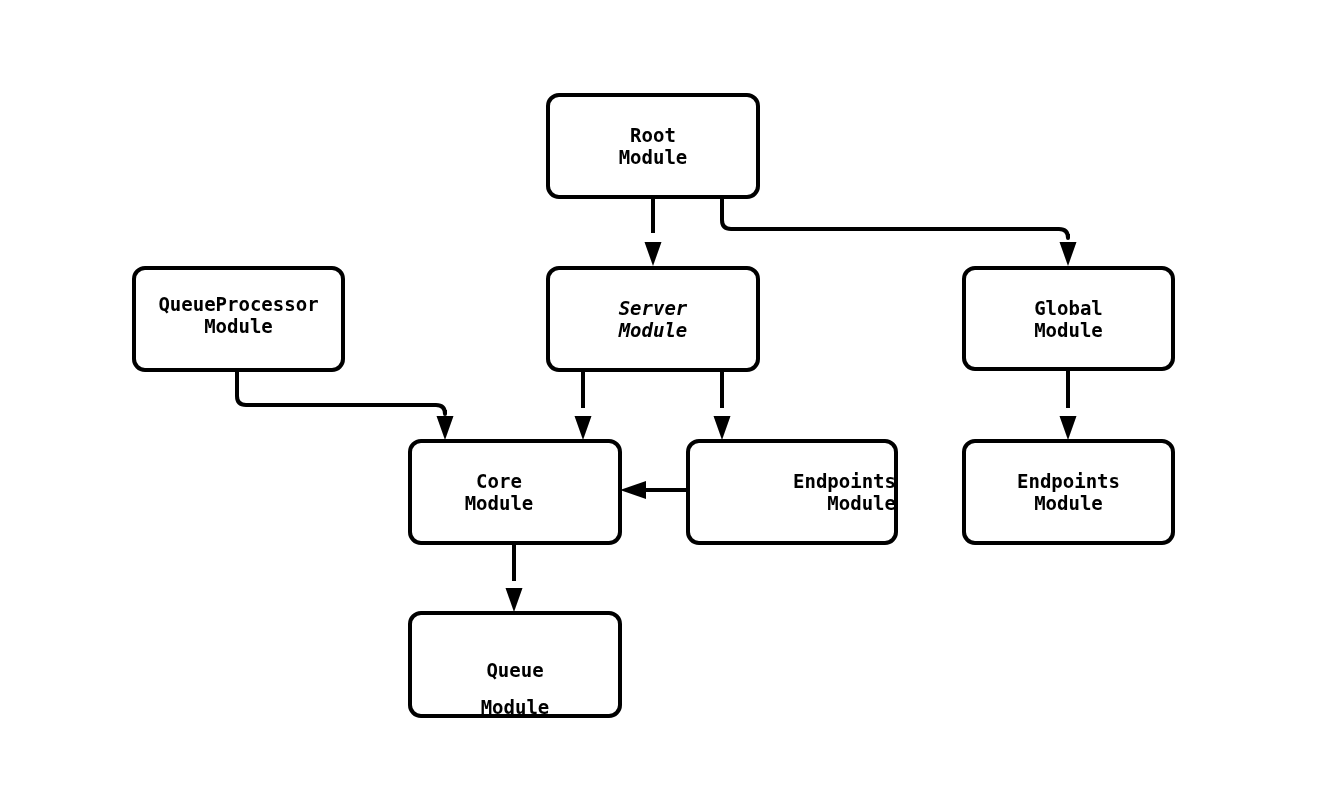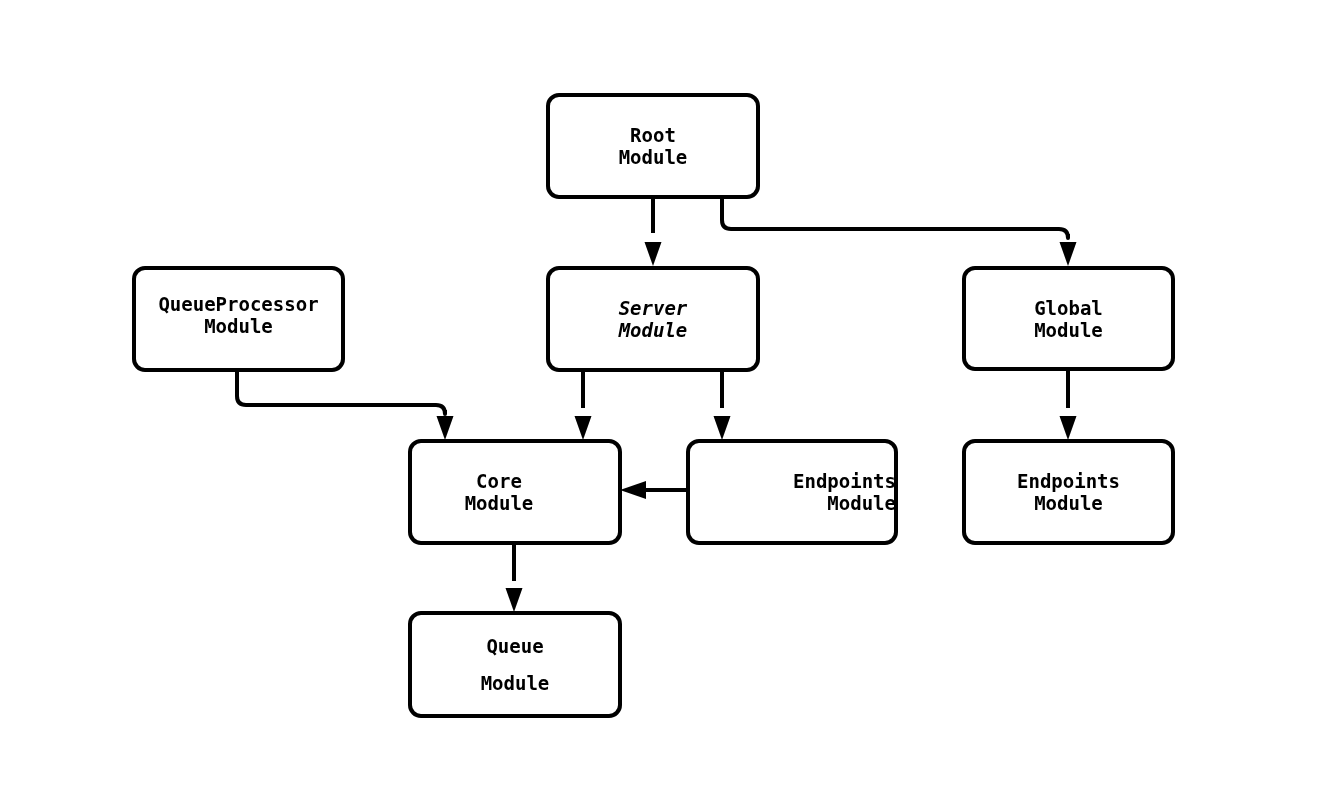--- a/index.html
+++ b/index.html
@@ -148,18 +148,18 @@
   <div class="node-label" style="left:688px; top:441px; width:208px; height:102px;align-items:flex-end;">
     <span class="line1">Endpoints</span>
     <span class="line2">Module</span>
   </div>
 
   <div class="node-label" style="left:964px; top:441px; width:209px; height:102px;">
     <span class="line1">Endpoints</span>
     <span class="line2">Module</span>
   </div>
 
-  <div class="node-label" style="left:410px; top:613px; width:210px; height:103px;gap:15px;">
+  <div class="node-label" style="left:410px; top:637px; width:210px; height:103px;gap:15px;">
     <span class="line1">Queue</span>
     <span class="line2">Module</span>
   </div>
 
 </div>
 
 </body></html>

